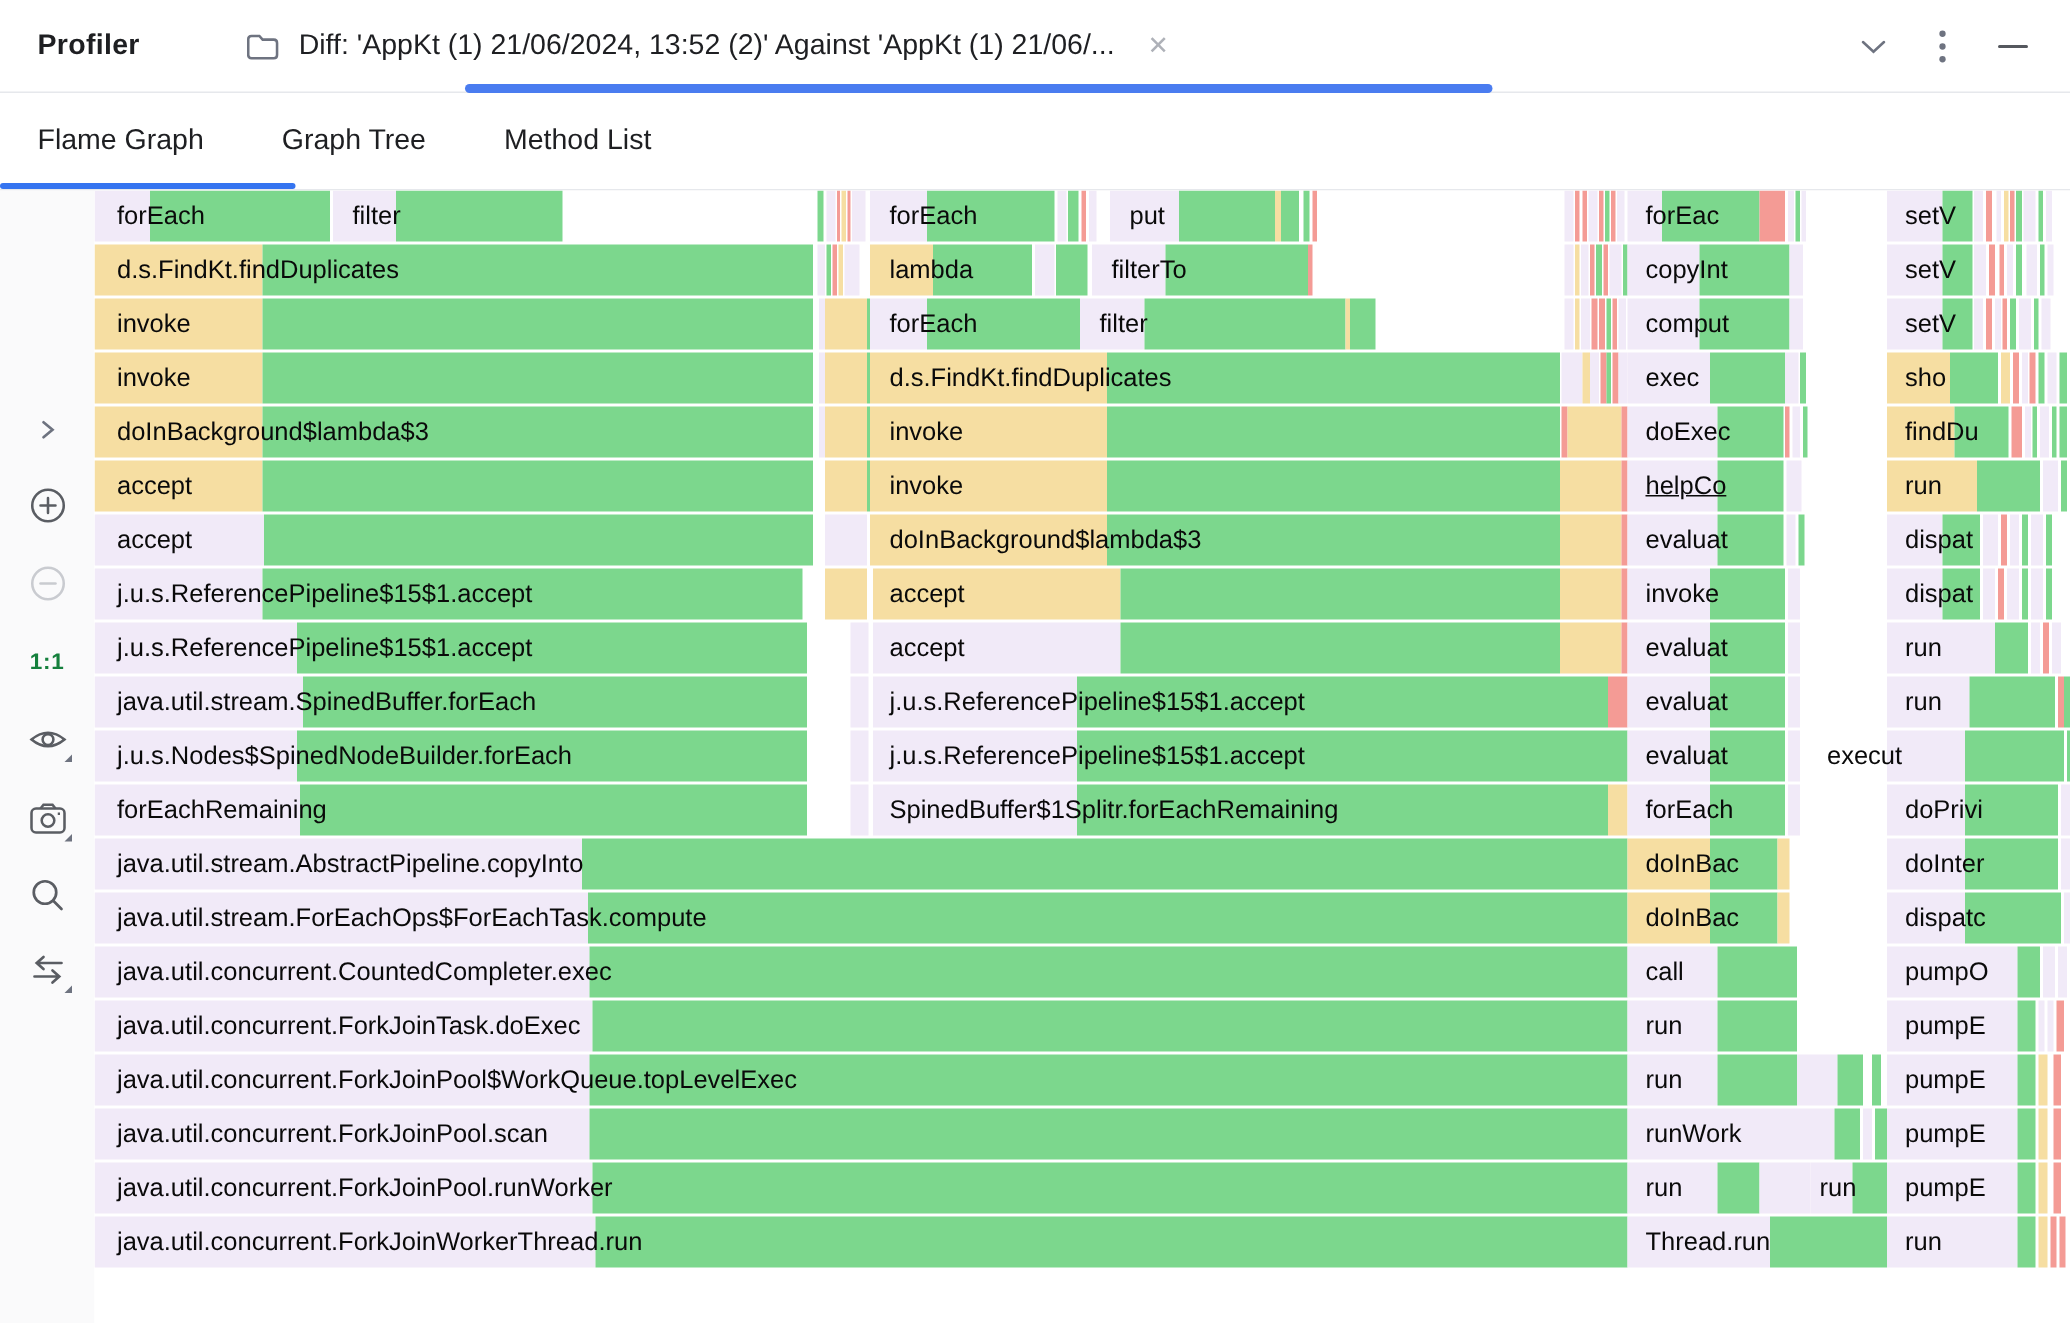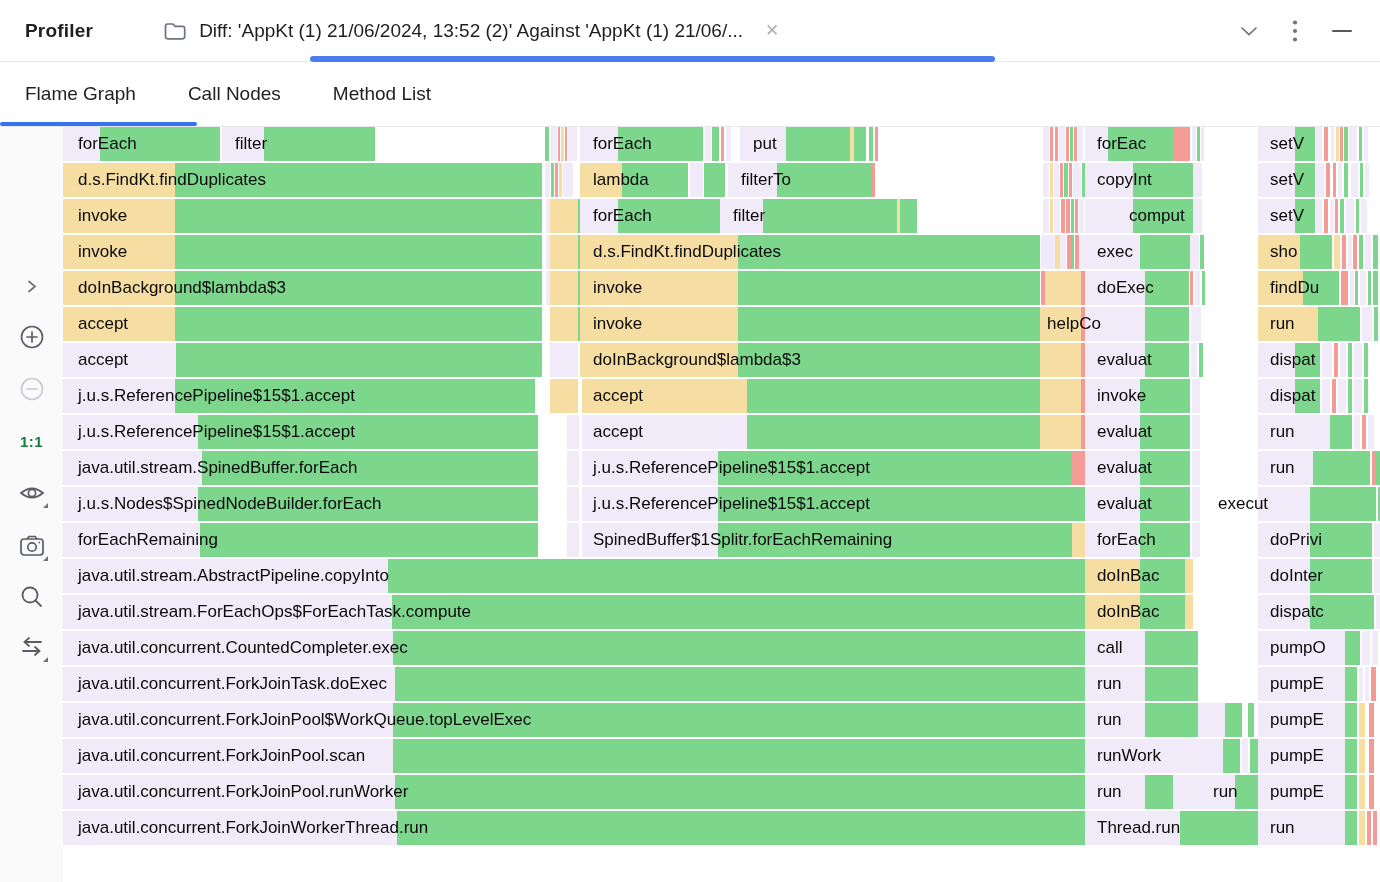--- a/index.html
+++ b/index.html
@@ -83,21 +83,21 @@
             <rect x="0" y="1" width="20" height="2" rx="1" fill="#55585E"></rect>
           </svg>
       </span>
     </div>
     <div class="accent-underline"></div>
   </div>
 
   <div class="toolbar">
     <div class="view-tabs">
       <span class="view-tab">Flame Graph</span>
-      <span class="view-tab">Call Nodes</span>
+      <span class="view-tab">Graph Tree</span>
       <span class="view-tab">Method List</span>
     </div>
     <div class="tab-accent"></div>
   </div>
 
   <div class="side">
     <div class="side-item" style="top:146px">
       <svg width="15" height="15" viewBox="0 0 15 15" fill="none" stroke="#6E7380" stroke-width="1.8" stroke-linecap="round">
           <path d="M5 2.5 L11 7.5 L5 12.5"></path>
         </svg>
@@ -276,21 +276,21 @@
         <div class="seg" style="left: 1261px; width: 4px; background: rgb(244, 155, 149);"></div>
         <div class="seg" style="left: 1267px; width: 4px; background: rgb(241, 234, 248);"></div>
         <div class="seg" style="left: 1272px; width: 3px; background: rgb(244, 155, 149);"></div>
         <div class="seg" style="left: 1277px; width: 4px; background: rgb(124, 215, 141);"></div>
         <div class="seg" style="left: 1283px; width: 8px; background: rgb(241, 234, 248);"></div>
         <div class="seg" style="left: 1293px; width: 3px; background: rgb(124, 215, 141);"></div>
         <div class="seg" style="left: 1298px; width: 6px; background: rgb(241, 234, 248);"></div>
         <span class="flabel" style="left: 15px;">invoke</span>
         <span class="flabel" style="left: 530px;">forEach</span>
         <span class="flabel" style="left: 670px;">filter</span>
-        <span class="flabel" style="left: 1034px; margin-left: 32px;">comput</span>
+        <span class="flabel" style="left: 1034px;">comput</span>
         <span class="flabel" style="left: 1207px;">setV</span>
       </div>
       <div class="frow" style="top: 108px;">
         <div class="seg" style="left: 0px; width: 112px; background: rgb(246, 222, 162);"></div>
         <div class="seg" style="left: 112px; width: 367px; background: rgb(124, 215, 141);"></div>
         <div class="seg" style="left: 483px; width: 4px; background: rgb(241, 234, 248);"></div>
         <div class="seg" style="left: 487px; width: 28px; background: rgb(246, 222, 162);"></div>
         <div class="seg" style="left: 515px; width: 2px; background: rgb(124, 215, 141);"></div>
         <div class="seg" style="left: 517px; width: 158px; background: rgb(246, 222, 162);"></div>
         <div class="seg" style="left: 675px; width: 302px; background: rgb(124, 215, 141);"></div>
@@ -359,21 +359,21 @@
         <div class="seg" style="left: 1018px; width: 4px; background: rgb(244, 155, 149);"></div>
         <div class="seg" style="left: 1022px; width: 60px; background: rgb(241, 234, 248);"></div>
         <div class="seg" style="left: 1082px; width: 44px; background: rgb(124, 215, 141);"></div>
         <div class="seg" style="left: 1128px; width: 10px; background: rgb(241, 234, 248);"></div>
         <div class="seg" style="left: 1195px; width: 60px; background: rgb(246, 222, 162);"></div>
         <div class="seg" style="left: 1255px; width: 42px; background: rgb(124, 215, 141);"></div>
         <div class="seg" style="left: 1299px; width: 10px; background: rgb(241, 234, 248);"></div>
         <div class="seg" style="left: 1311px; width: 4px; background: rgb(124, 215, 141);"></div>
         <span class="flabel" style="left: 15px;">accept</span>
         <span class="flabel" style="left: 530px;">invoke</span>
-        <span class="flabel" style="left: 984px;">helpCo</span>
+        <span class="flabel" style="left: 1034px; text-decoration: underline;">helpCo</span>
         <span class="flabel" style="left: 1207px;">run</span>
       </div>
       <div class="frow" style="top: 216px;">
         <div class="seg" style="left: 0px; width: 113px; background: rgb(241, 234, 248);"></div>
         <div class="seg" style="left: 113px; width: 366px; background: rgb(124, 215, 141);"></div>
         <div class="seg" style="left: 487px; width: 28px; background: rgb(241, 234, 248);"></div>
         <div class="seg" style="left: 517px; width: 158px; background: rgb(246, 222, 162);"></div>
         <div class="seg" style="left: 675px; width: 302px; background: rgb(124, 215, 141);"></div>
         <div class="seg" style="left: 977px; width: 41px; background: rgb(246, 222, 162);"></div>
         <div class="seg" style="left: 1018px; width: 4px; background: rgb(244, 155, 149);"></div>

